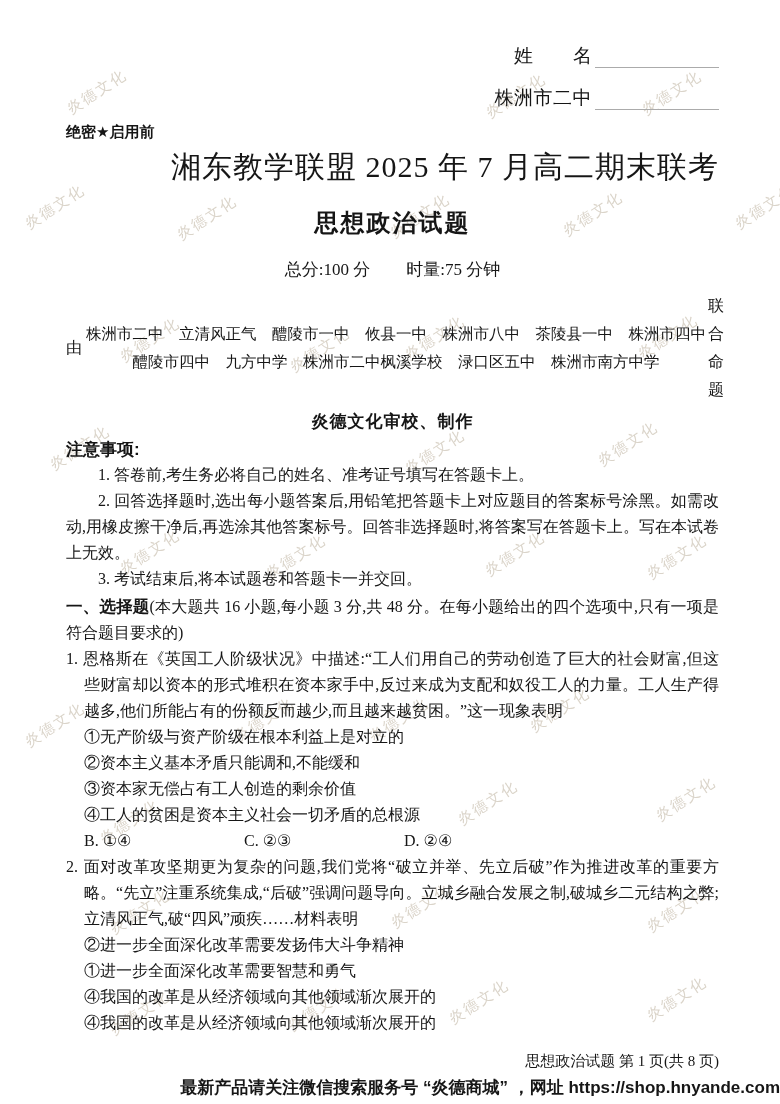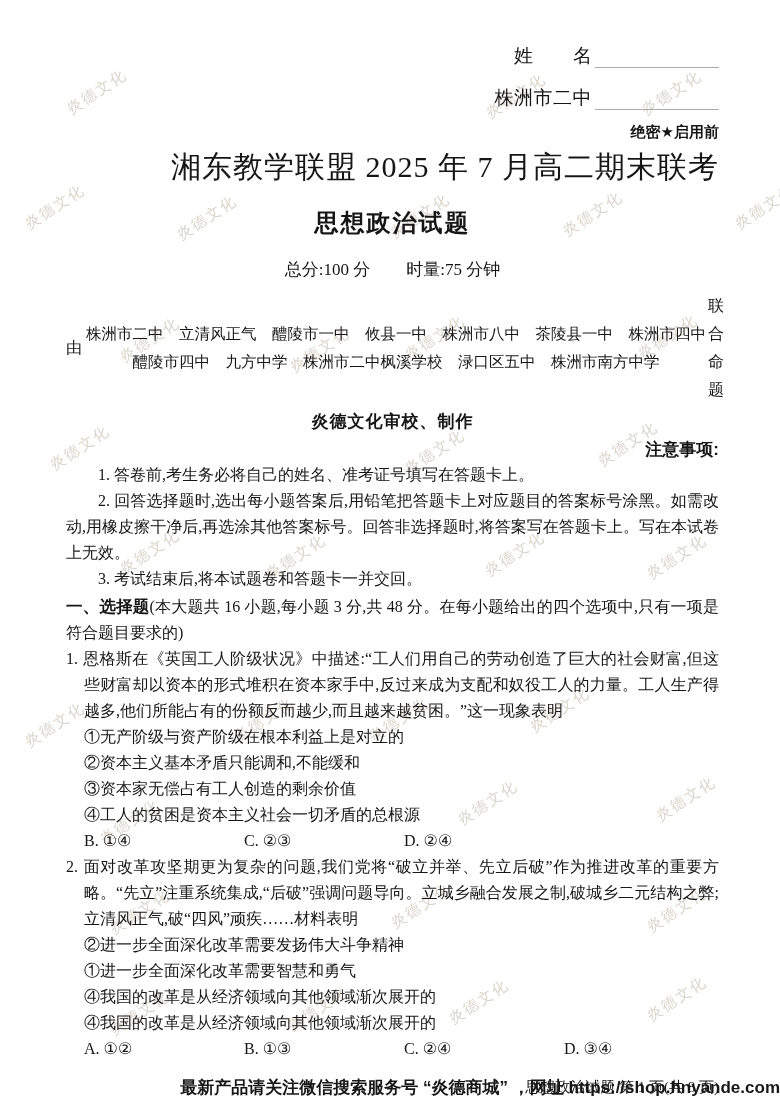--- a/index.html
+++ b/index.html
@@ -15,21 +15,21 @@
   .wm-layer{position:absolute;inset:0;z-index:0;}
   .wm{
     position:absolute;
     transform:translate(-50%,-50%) rotate(-33deg);
     font-size:15px;letter-spacing:2px;
     color:#d2cabd;opacity:.8;
     white-space:nowrap;pointer-events:none;
     font-family:"Liberation Serif","DejaVu Serif",serif;
   }
   .content{position:relative;z-index:1;padding:0 61px 0 66px;}
-  .sans{font-family:"Liberation Sans","DejaVu Sans",sans-serif;text-align:right;}
+  .sans{font-family:"Liberation Sans","DejaVu Sans",sans-serif;}
 
   
   .fields{display:flex;flex-direction:column;align-items:flex-end;padding-top:44px;gap:18px;}
   .frow{display:flex;align-items:flex-end;height:24px;}
   .flabel{font-size:19px;line-height:24px;letter-spacing:.5px;}
   .flabel.name{display:flex;justify-content:space-between;width:78px;letter-spacing:0;}
   .fline{width:124px;border-bottom:1.5px solid #ababab;height:23px;margin-left:3px;}
 
   .classif{font-weight:bold;font-size:15px;line-height:20px;margin-top:12px;}
   .title{text-align:right;font-size:30px;line-height:38px;margin-top:6px;letter-spacing:1px;}
@@ -164,26 +164,20 @@
         <span class="choice">D. ②④</span>
       </div>
     </div>
 
     <div class="q">
       <p class="stem"><span class="qnum">2.</span><span>面对改革攻坚期更为复杂的问题,我们党将“破立并举、先立后破”作为推进改革的重要方略。“先立”注重系统集成,“后破”强调问题导向。立城乡融合发展之制,破城乡二元结构之弊;立清风正气,破“四风”顽疾……材料表明</span></p>
       <p class="opt">②进一步全面深化改革需要发扬伟大斗争精神</p>
       <p class="opt">①进一步全面深化改革需要智慧和勇气</p>
       <p class="opt">④我国的改革是从经济领域向其他领域渐次展开的</p>
       <p class="opt">④我国的改革是从经济领域向其他领域渐次展开的</p>
-      <div class="choices">
-        <span class="choice">A. ①②</span>
-        <span class="choice">B. ①③</span>
-        <span class="choice">C. ②④</span>
-        <span class="choice">D. ③④</span>
-      </div>
     </div>
 
     <div class="pfooter">思想政治试题 第 1 页(共 8 页)</div>
 
   </div>
 
   <div class="promo sans">最新产品请关注微信搜索服务号 “炎德商城” ，网址 https://shop.hnyande.com</div>
 
 </div>
 

